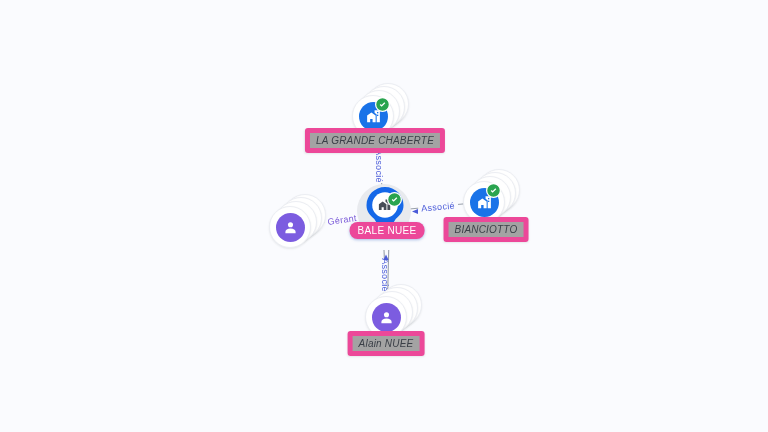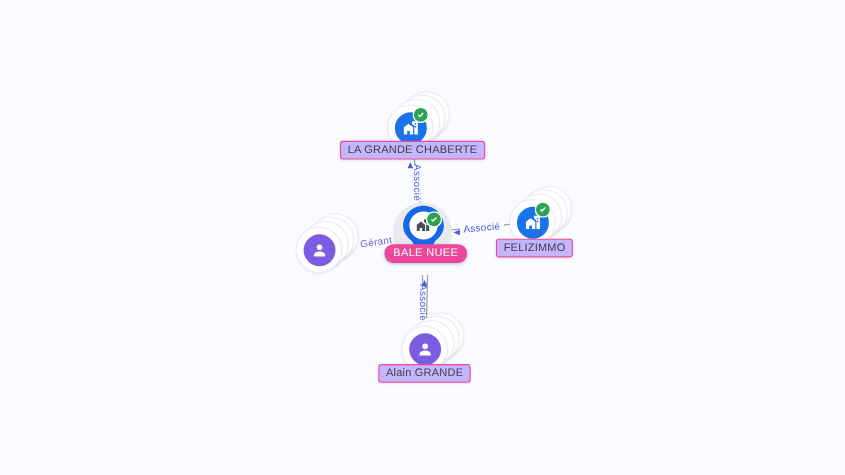--- a/index.html
+++ b/index.html
@@ -45,23 +45,23 @@
   .badge{position:absolute;left:23px;top:2px;width:15px;height:15px;z-index:4;}
   .badge svg{width:15px;height:15px;display:block;}
 
   .node-top{left:352px;top:95px;}
   .node-right{left:463px;top:181px;}
   .node-left{left:269px;top:206px;}
   .node-bottom{left:365px;top:296px;}
 
   .pill{
     position:absolute;z-index:5;transform:translateX(-50%);
-    background:#c4b5fd;border:1px solid #ec4899;border-radius:3px;
+    background:#a3a3a3;border:5px solid #ec4899;border-radius:3px;
     box-shadow:0 1px 2px rgba(60,64,67,.10);
-    font-size:10px;color:#3A3F47;padding:2px 6px;white-space:nowrap;letter-spacing:.2px;
+    font-size:10px;color:#3A3F47;padding:2px 6px;white-space:nowrap;letter-spacing:.2px;font-style:italic;
   }
   .pill-top{left:375px;top:128px;}
   .pill-right{left:486px;top:217px;}
   .pill-left{left:290px;top:243px;}
   .pill-bottom{left:386px;top:331px;}
 
   .center-node{position:absolute;left:365px;top:186px;width:40px;height:51px;z-index:5;cursor:pointer;}
   .center-node svg.pin{width:40px;height:51px;display:block;}
   .center-badge{position:absolute;left:22px;top:6px;width:15px;height:15px;z-index:6;}
   .center-badge svg{width:15px;height:15px;display:block;}
@@ -137,21 +137,21 @@
         </svg>
       </div>
     </div>
     <div class="badge">
       <svg viewBox="0 0 24 24">
         <circle cx="12" cy="12" r="11" fill="#2AA44F" stroke="#FFFFFF" stroke-width="2"></circle>
         <path d="M10.6 15.6 7.6 12.6l1.4-1.4 1.6 1.6 4.4-4.4 1.4 1.4z" fill="#FFFFFF"></path>
       </svg>
     </div>
   </div>
-  <div class="pill pill-right">FELIZIMMO</div>
+  <div class="pill pill-right">BIANCIOTTO</div>
 
   <div class="node node-left">
     <div class="stack s3"></div>
     <div class="stack s2"></div>
     <div class="stack s1"></div>
     <div class="disc">
       <div class="chip person">
         <svg viewBox="0 0 24 24" fill="#FFFFFF">
           <circle cx="12" cy="8.2" r="3.6"></circle>
           <path d="M12 13.5c-4.2 0-7.2 2.2-7.2 4.9V20h14.4v-1.6c0-2.7-3-4.9-7.2-4.9z"></path>
@@ -166,21 +166,21 @@
     <div class="stack s1"></div>
     <div class="disc">
       <div class="chip person">
         <svg viewBox="0 0 24 24" fill="#FFFFFF">
           <circle cx="12" cy="8.2" r="3.6"></circle>
           <path d="M12 13.5c-4.2 0-7.2 2.2-7.2 4.9V20h14.4v-1.6c0-2.7-3-4.9-7.2-4.9z"></path>
         </svg>
       </div>
     </div>
   </div>
-  <div class="pill pill-bottom">Alain GRANDE</div>
+  <div class="pill pill-bottom">Alain NUEE</div>
 
   <div class="center-node">
     <svg class="pin" viewBox="0 0 40 51">
       <path d="M20 1C9.7 1 1.5 9.2 1.5 19.3c0 6 3.3 10 7.8 13.7L20 50l10.7-17c4.5-3.7 7.8-7.7 7.8-13.7C38.5 9.2 30.3 1 20 1z" fill="#1568E8"></path>
       <circle cx="20" cy="19" r="12.8" fill="#FFFFFF"></circle>
       <g transform="translate(12,11.5) scale(0.63)">
         <path fill="#474E57" d="M9 6.2 3 10.7V20h4.3v-4.4h3.4V20H15v-9.3L9 6.2z"></path>
         <path fill="#474E57" d="M13.5 3v3.8l3 2.2V20H21V3h-7.5z"></path>
         <rect x="16.9" y="5.6" width="1.9" height="1.9" fill="#FFFFFF"></rect>
         <rect x="16.9" y="9.4" width="1.9" height="1.9" fill="#FFFFFF"></rect>

